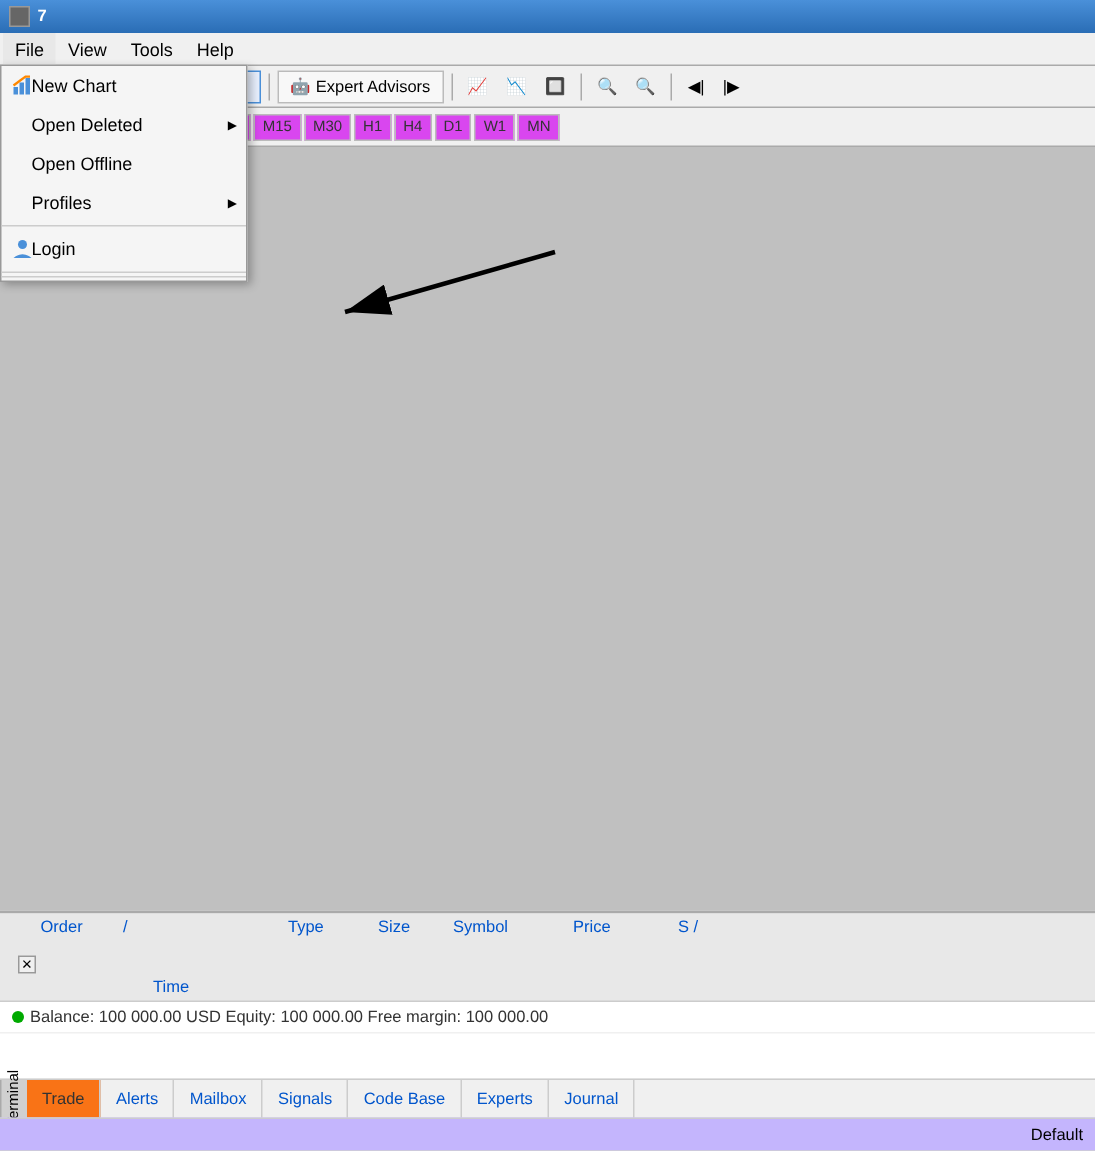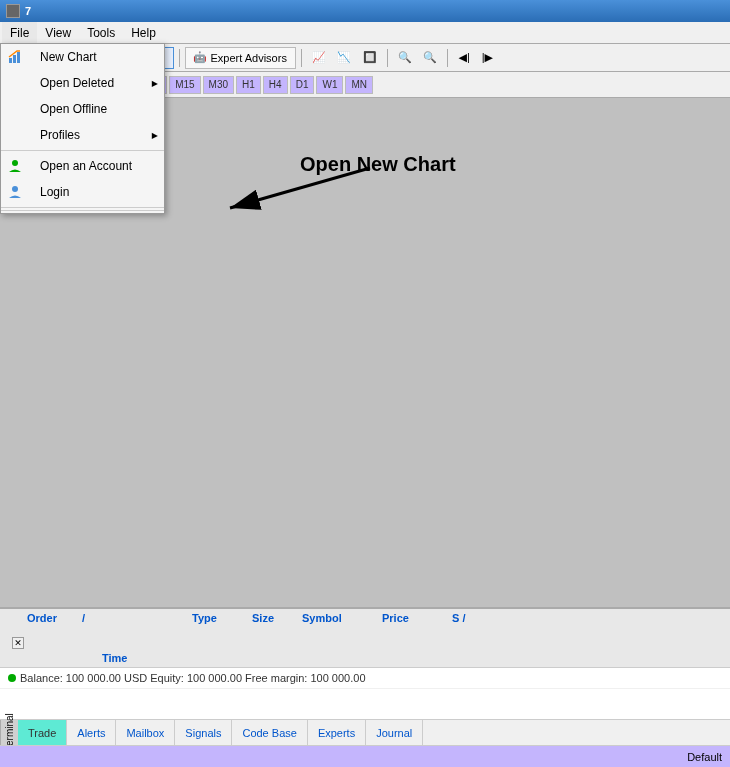--- a/index.html
+++ b/index.html
@@ -117,21 +117,21 @@
       border-bottom: 1px solid #aaa;
       height: 26px;
       display: flex;
       align-items: center;
       padding: 0 4px;
       gap: 2px;
     }
     .time-btn {
       padding: 1px 5px;
       border: 1px solid #bbb;
-      background: #c4b5fd;
+      background: #d946ef;
       cursor: pointer;
       font-size: 10px;
       height: 18px;
       display: flex;
       align-items: center;
       color: #333;
     }
 
     
     .main-area {
@@ -145,21 +145,21 @@
       position: absolute;
       top: 43px;
       left: 0px;
       background: #f5f5f5;
       border: 1px solid #999;
       box-shadow: 2px 2px 6px rgba(0,0,0,0.3);
       min-width: 165px;
       z-index: 100;
     }
     .dropdown-item {
-      padding: 4px 16px 4px 39px;
+      padding: 4px 16px 4px 20px;
       cursor: pointer;
       font-size: 12px;
       display: flex;
       align-items: center;
       position: relative;
       white-space: nowrap;
       height: 26px;
     }
     .dropdown-item.has-submenu::after {
       content: '▶';
@@ -196,21 +196,21 @@
       padding: 2px 10px;
       font-size: 11px;
       cursor: pointer;
       height: 100%;
       display: flex;
       align-items: center;
       border-right: 1px solid #ccc;
       color: #0055cc;
     }
     .terminal-tab.active {
-      background: #5eead4;
+      background: #f97316;
       color: #333;
       font-weight: normal;
     }
     .terminal-close {
       width: 12px;
       height: 12px;
       border: 1px solid #999;
       background: #f0f0f0;
       cursor: pointer;
       display: flex;
@@ -350,21 +350,20 @@
 
   <div style="position:absolute; top:55px; left:200px;">
     <svg width="250" height="100">
       <defs>
         <marker id="arrowhead" markerWidth="10" markerHeight="7" refX="10" refY="3.5" orient="auto">
           <polygon points="0 0, 10 3.5, 0 7" fill="black"></polygon>
         </marker>
       </defs>
       <line x1="170" y1="15" x2="30" y2="55" stroke="black" stroke-width="3" marker-end="url(#arrowhead)"></line>
     </svg>
-    <div style="position:absolute; top:0; left:100px; font-size:20px; font-weight:bold; color:black; white-space:nowrap;">Open New Chart</div>
   </div>
 </div>
 
 <div class="dropdown-menu">
 
   <div class="dropdown-item">
     <span class="item-icon">
       <svg width="14" height="14" viewBox="0 0 14 14">
         <rect x="1" y="8" width="3" height="5" fill="#4a90d9"></rect>
         <rect x="5" y="5" width="3" height="8" fill="#4a90d9"></rect>
@@ -384,50 +383,41 @@
     <span class="item-icon"></span>
     <span>Open Offline</span>
   </div>
 
   <div class="dropdown-item has-submenu">
     <span class="item-icon"></span>
     <span>Profiles</span>
   </div>
   <div class="dropdown-separator"></div>
 
-  <div class="dropdown-item">
-    <span class="item-icon">
-      <svg width="14" height="14" viewBox="0 0 14 14">
-        <circle cx="7" cy="4" r="3" fill="#00aa00"></circle>
-        <path d="M1,13 Q7,8 13,13" fill="#00aa00"></path>
-      </svg>
-    </span>
-    <span>Open an Account</span>
-  </div>
 
   <div class="dropdown-item">
     <span class="item-icon">
       <svg width="14" height="14" viewBox="0 0 14 14">
         <circle cx="7" cy="4" r="3" fill="#4a90d9"></circle>
         <path d="M1,13 Q7,8 13,13" fill="#4a90d9"></path>
       </svg>
     </span>
     <span>Login</span>
   </div>
   <div class="dropdown-separator"></div>
 
   <div class="dropdown-separator"></div>
 
 </div>
 
 <div class="terminal-area">
 
   <div class="terminal-close">✕</div>
 
-  <div style="display:flex; background:#e8e8e8; border-bottom:1px solid #ccc; padding: 3px 0; font-size:11px; font-weight:bold; padding-left:22px;">
+  <div style="display:flex; background:#e8e8e8; border-bottom:1px solid #ccc; padding: 3px 0; font-size:11px; font-weight:normal; padding-left:22px;">
     <div style="width:60px; padding:0 5px; color:#0055cc;">Order</div>
     <div style="width:15px; color:#0055cc;">/</div>
     <div style="width:90px; padding:0 5px; color:#0055cc;margin-top:40px;">Time</div>
     <div style="width:60px; padding:0 5px; color:#0055cc;">Type</div>
     <div style="width:50px; padding:0 5px; color:#0055cc;">Size</div>
     <div style="width:80px; padding:0 5px; color:#0055cc;">Symbol</div>
     <div style="width:70px; padding:0 5px; color:#0055cc;">Price</div>
     <div style="flex:1; padding:0 5px; color:#0055cc;">S /</div>
   </div>
 

